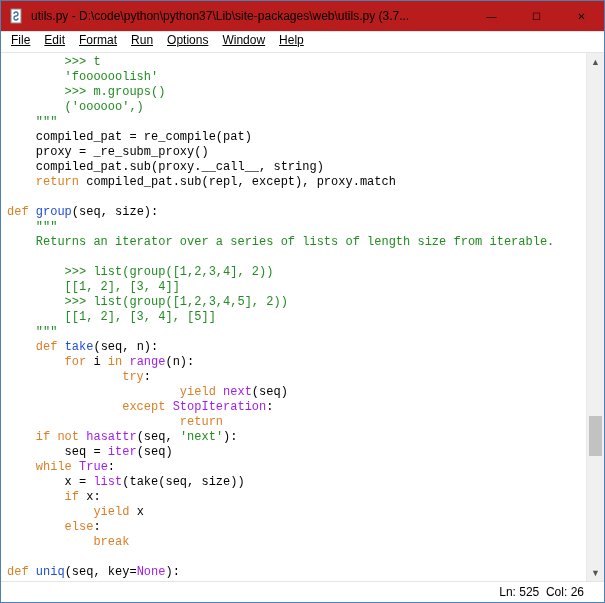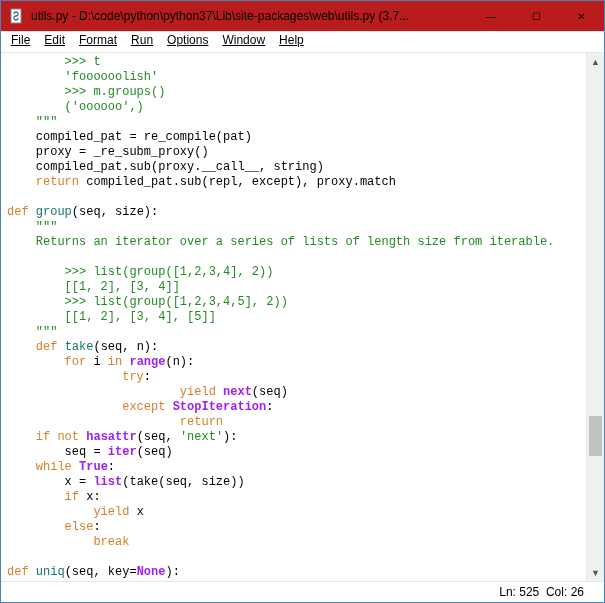--- a/index.html
+++ b/index.html
@@ -119,23 +119,23 @@
 .statusbar {
   height: 20px;
   border-top: 1px solid #e5e5e5;
   display: flex;
   align-items: center;
   justify-content: flex-end;
   padding: 0 20px 0 6px;
   font-size: 12px;
 }
 .kw   { color: #d97f26; }  
-.fn   { color: #0f766e; }  
+.fn   { color: #1d4ed8; }  
 .str  { color: #228b22; }  
-.bt   { color: #a020f0; font-weight: bold; }  
+.bt   { color: #a020f0; }  
 </style>
 </head>
 <body>
 
 <div class="window">
 
   <div class="titlebar">
     <span class="icon">
       <svg width="16" height="16" viewBox="0 0 16 16">
         <rect x="2" y="1" width="10" height="14" fill="#fff" stroke="#888"></rect>

